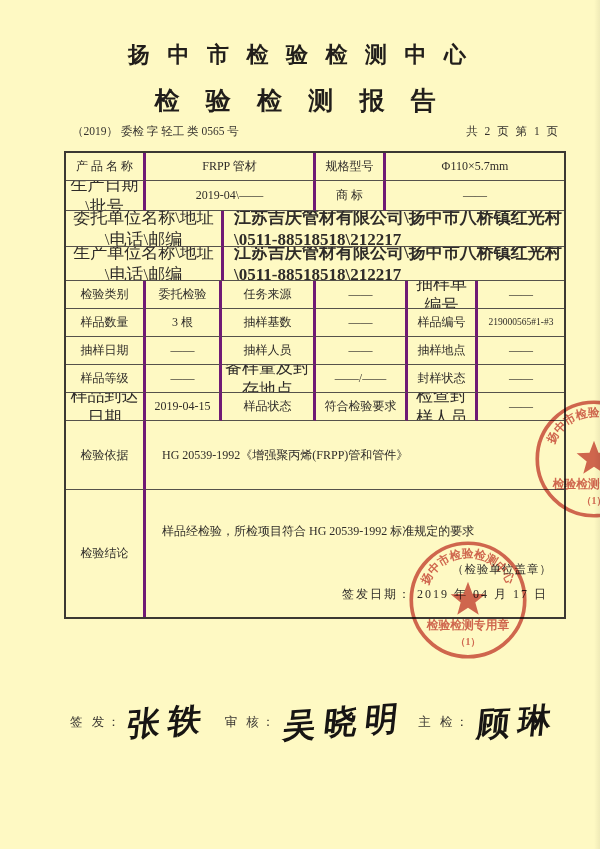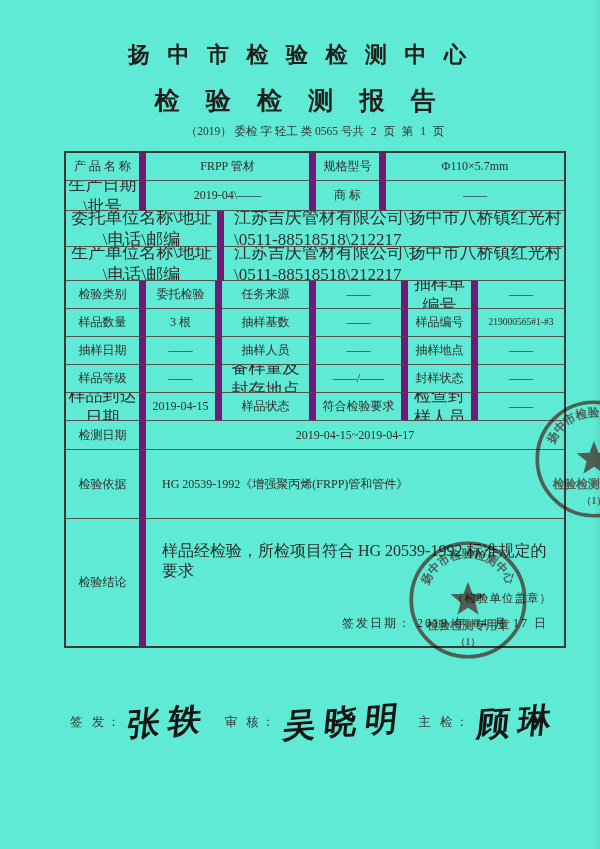--- a/index.html
+++ b/index.html
@@ -1,50 +1,50 @@
 <!DOCTYPE html>
 <html><head>
 <meta charset="utf-8">
 <style>
   html,body{margin:0;padding:0;background:#ffffff;}
   .page{
     position:relative;width:600px;height:849px;overflow:hidden;
-    background:#5eead4;color:#2f2c29;
+    background:#fef9c3;color:#2f2c29;
     font-family:"Liberation Serif","DejaVu Serif",serif;
   }
   .edge-shade{position:absolute;right:0;top:0;width:6px;height:100%;
     background:linear-gradient(to left,rgba(0,0,0,.06),rgba(0,0,0,0));}
   
   .center-name{position:absolute;top:40px;left:0;width:100%;text-align:center;
     font-size:22px;font-weight:bold;letter-spacing:6px;color:#211e1b;}
   .report-title{position:absolute;top:84px;left:0;width:100%;text-align:center;
     font-size:25px;font-weight:bold;letter-spacing:10px;color:#211e1b;}
   .report-line{position:absolute;top:124px;left:72px;right:40px;
-    display:flex;justify-content:center;font-size:11.5px;color:#35322e;}
+    display:flex;justify-content:space-between;font-size:11.5px;color:#35322e;}
   .report-line .pageinfo{letter-spacing:2px;}
   
   .doc-table{position:absolute;left:64px;top:151px;width:502px;
     border:2px solid #3c3933;box-sizing:border-box;background:transparent;}
   .t-row{display:flex;}
-  .cell{box-sizing:border-box;border-right:7px solid #701a75;border-bottom:1px solid #56524b;
+  .cell{box-sizing:border-box;border-right:3px solid #701a75;border-bottom:1px solid #56524b;
     display:flex;align-items:center;justify-content:center;text-align:center;
     font-size:12px;line-height:1.25;padding:1px 2px;overflow:hidden;}
   .t-row .cell:last-child{border-right:none;}
   .t-row:last-child .cell{border-bottom:none;}
   .h28{height:28px}.h29{height:29px}.h30{height:30px}.h33{height:33px}
   .h34{height:34px}.h36{height:36px}.h69{height:69px}.h127{height:127px}
   .w80{width:80px}.w170{width:170px}.w70{width:70px}.w178{width:178px}
   .w158{width:158px}.w340{width:340px}
   .w76{width:76px}.w94{width:94px}.w92{width:92px}.w86{width:86px}
   .w418{width:418px}
   .small{font-size:17px}.tiny{font-size:9.5px;letter-spacing:0;}
-  .leftal{justify-content:flex-start;text-align:left;padding-left:10px;}
+  .leftal{justify-content:flex-start;text-align:left;padding-left:10px;font-weight:bold;}
   .basis-cell{justify-content:flex-start;text-align:left;padding-left:16px;font-size:12px;}
   .concl-cell{position:relative;display:block;text-align:left;}
-  .concl-text{position:absolute;top:22px;left:16px;right:10px;font-size:16px;}
+  .concl-text{position:absolute;top:34px;left:16px;right:10px;font-size:12px;}
   .stamp-note{position:absolute;top:72px;right:12px;font-size:11.5px;letter-spacing:1px;}
   .issue-date{position:absolute;top:97px;right:16px;font-size:12px;letter-spacing:2px;}
   
   .sig-row{position:absolute;top:700px;left:70px;right:30px;display:flex;
     align-items:center;}
   .sig-label{font-size:12.5px;letter-spacing:3px;color:#3a3733;white-space:nowrap;}
   .sig{font-size:33px;color:#171513;white-space:nowrap;display:inline-block;
     transform:rotate(-4deg) skewX(-10deg);letter-spacing:8px;margin:0 6px;
     font-weight:bold;}
   .sig-gap1{margin-left:4px;margin-right:2px;}
@@ -130,24 +130,20 @@
 
     <div class="t-row">
       <div class="cell w80 h28 small">样品到达日期</div>
       <div class="cell w76 h28">2019-04-15</div>
       <div class="cell w94 h28">样品状态</div>
       <div class="cell w92 h28">符合检验要求</div>
       <div class="cell w70 h28 small">检查封样人员</div>
       <div class="cell w86 h28">——</div>
     </div>
 
-    <div class="t-row">
-      <div class="cell w80 h29">检测日期</div>
-      <div class="cell w418 h29">2019-04-15~2019-04-17</div>
-    </div>
 
     <div class="t-row">
       <div class="cell w80 h69">检验依据</div>
       <div class="cell w418 h69 basis-cell">HG 20539-1992《增强聚丙烯(FRPP)管和管件》</div>
     </div>
 
     <div class="t-row">
       <div class="cell w80 h127">检验结论</div>
       <div class="cell w418 h127 concl-cell">
         <div class="concl-text">样品经检验，所检项目符合 HG 20539-1992 标准规定的要求</div>

